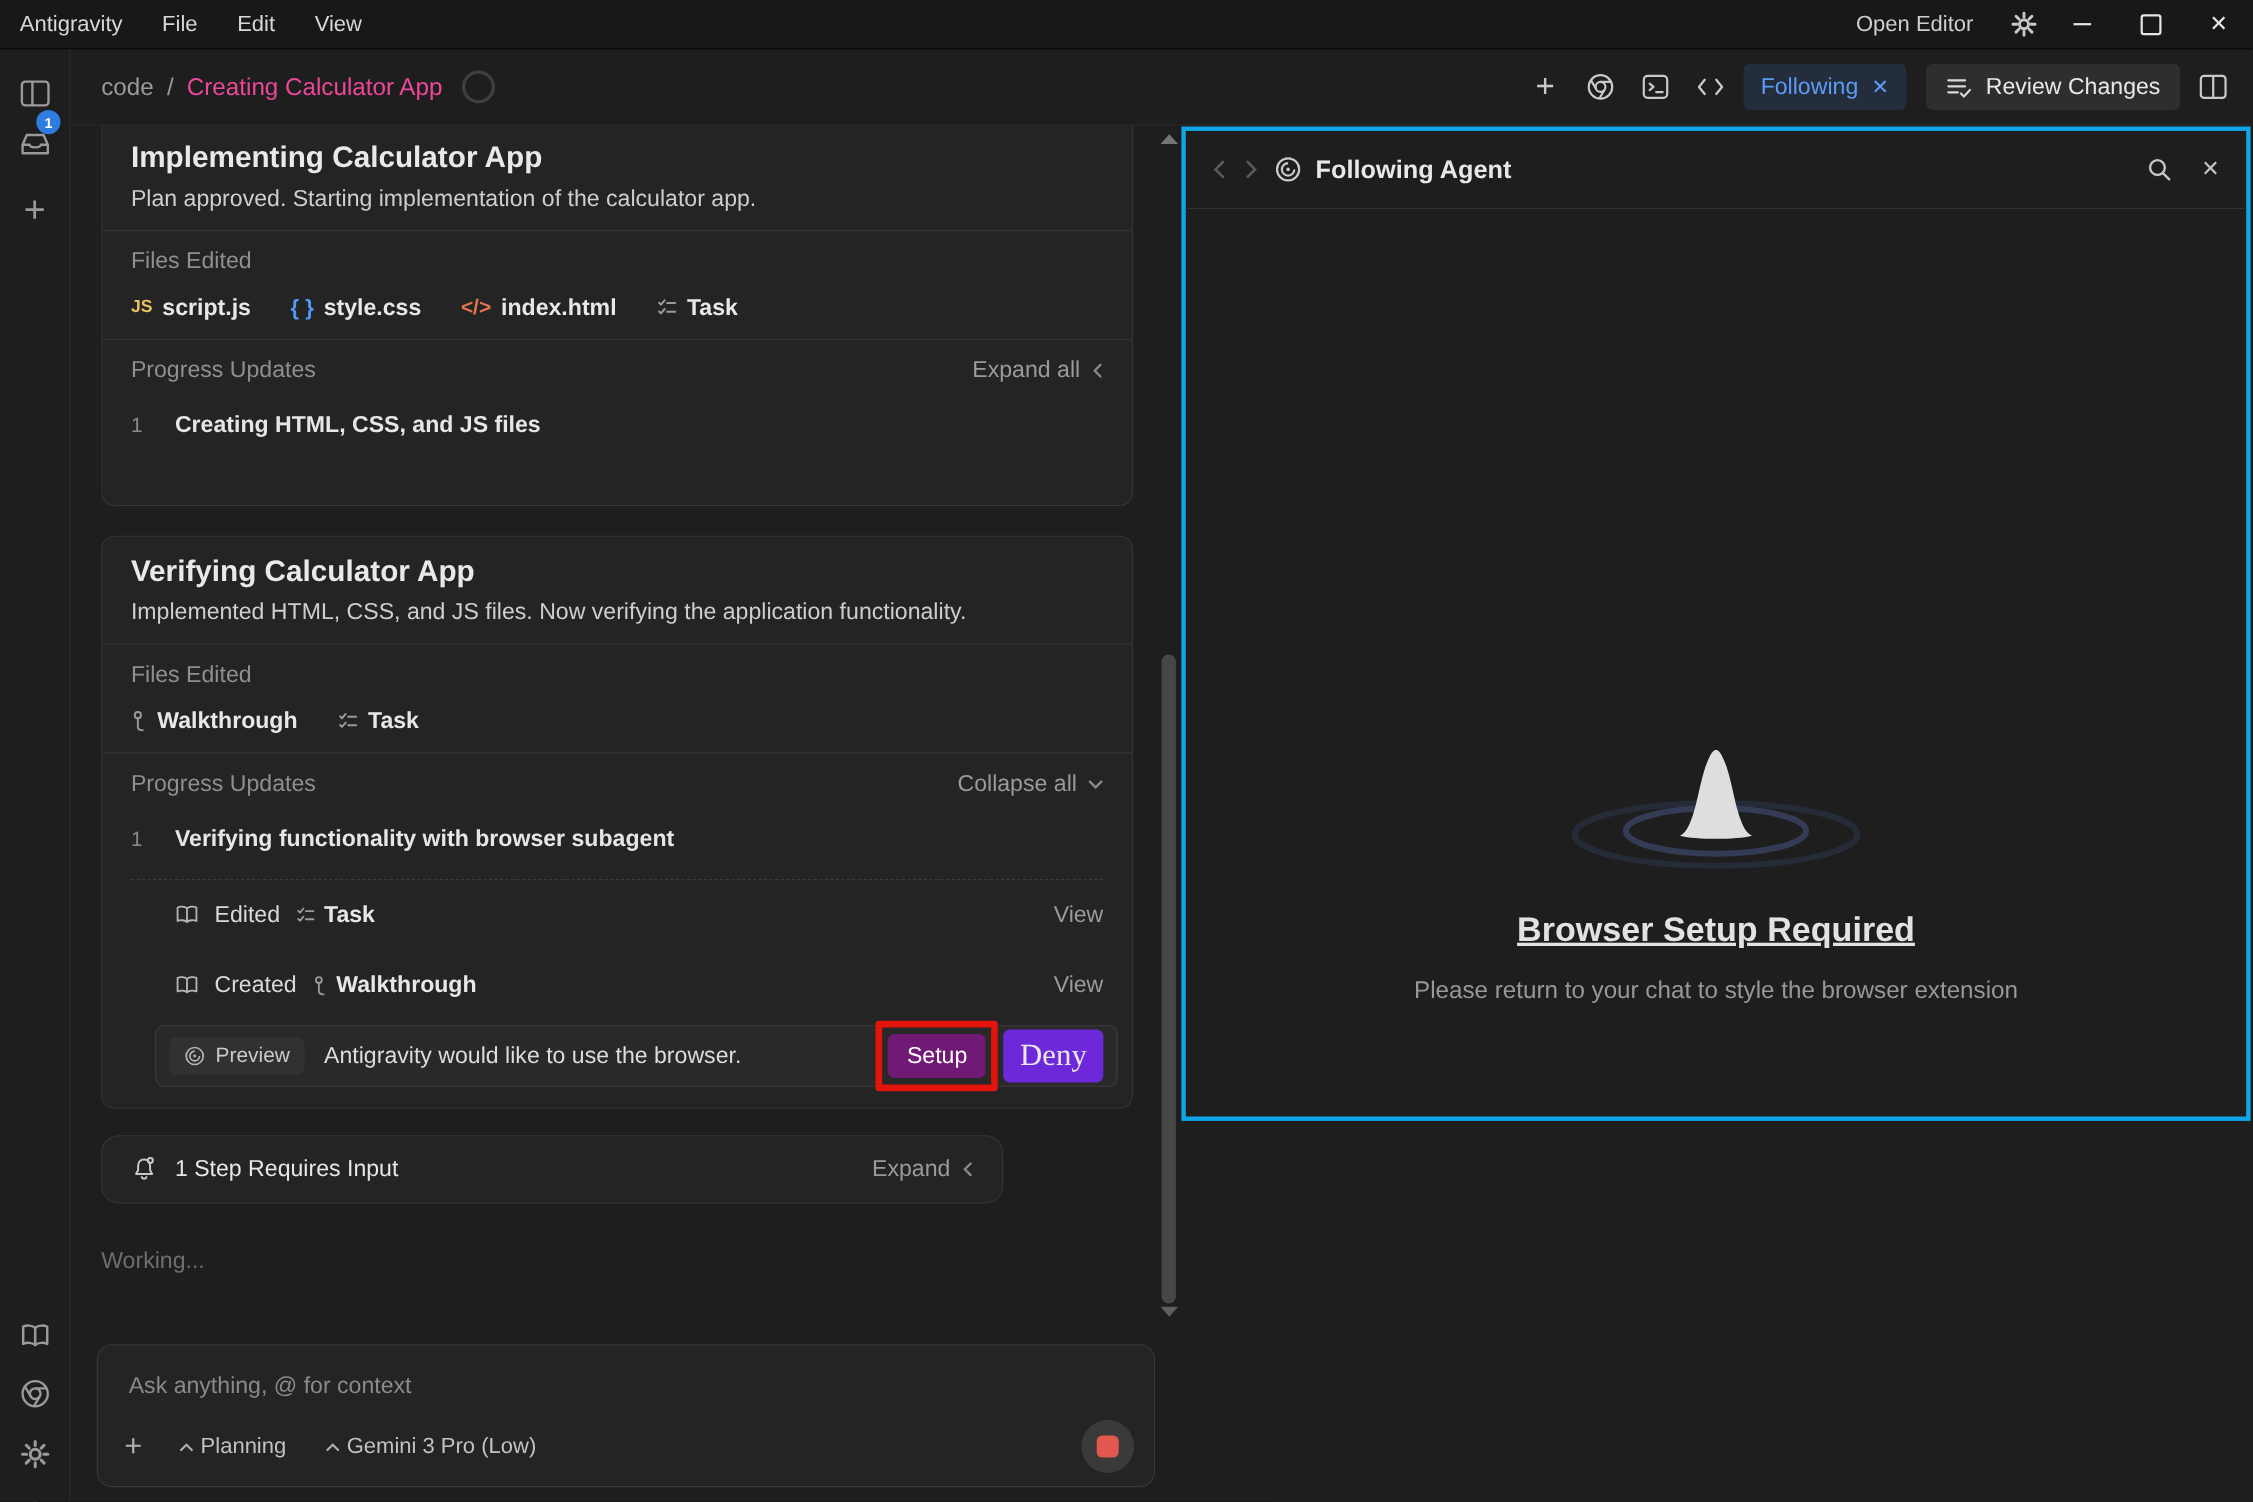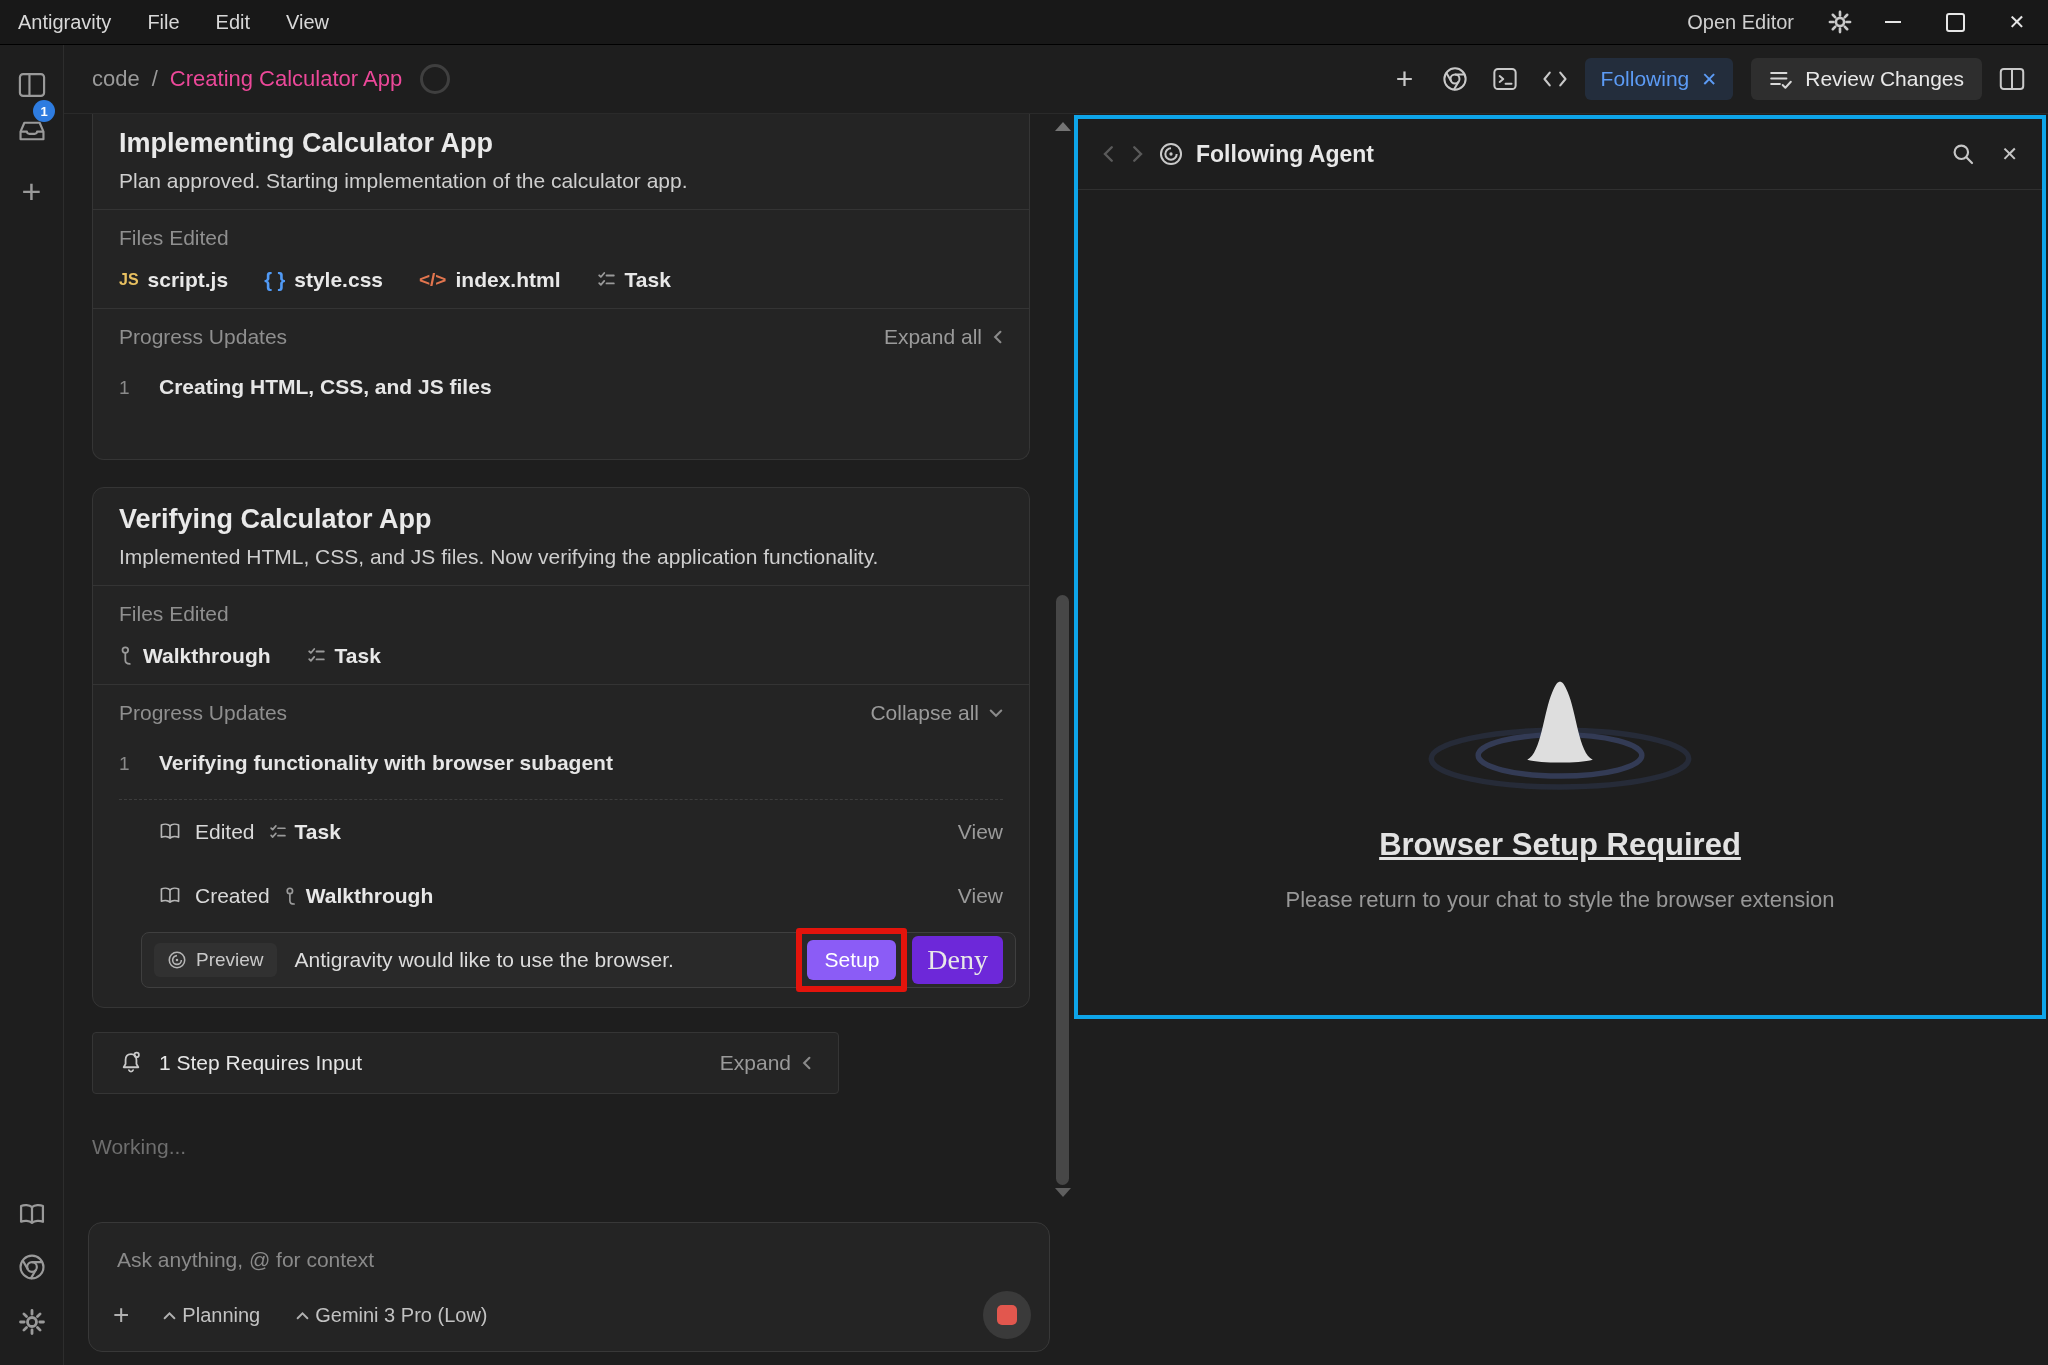--- a/index.html
+++ b/index.html
@@ -57,27 +57,27 @@
   .updates{margin-top:24px;border-top:1px dashed #3c3c3c;}
   .update-row{display:flex;align-items:center;height:64px;padding-left:40px;font-size:21px;color:#d9d9d9;}
   .update-row .act{margin:0 14px 0 14px;}
   .update-chip{display:flex;align-items:center;gap:8px;font-weight:bold;color:#e8e8e8;}
   .view-link{margin-left:auto;color:#9a9a9a;}
   .perm-box{position:relative;margin:4px 0 22px 22px;width:875px;height:56px;background:#292929;
             border:1px solid #3f3f3f;border-radius:8px;display:flex;align-items:center;padding:0 12px;box-sizing:border-box;}
   .perm-chip{display:flex;align-items:center;gap:9px;background:#313131;border-radius:6px;
              padding:6px 13px;font-size:19px;color:#c9c9c9;}
   .perm-msg{margin-left:18px;font-size:21px;color:#dcdcdc;}
-  .setup-btn{position:relative;margin-left:auto;background:#8b5cf6;color:#fff;font-size:21px;
+  .setup-btn{position:relative;margin-left:auto;background:#701a75;color:#fff;font-size:21px;
              padding:8px 17px;border-radius:6px;}
   .deny-btn{margin-left:16px;background:#6d28d9;color:#e8e8e8;font-size:28px;padding:8px 15px;border-radius:6px;font-family:Liberation Serif, serif;}
   .annotation{position:absolute;left:-11px;top:-12px;right:-11px;bottom:-12px;
               border:6px solid #e3140c;border-radius:3px;pointer-events:none;}
-  .input-bar{position:absolute;left:92px;top:1032px;width:747px;height:62px;background:#242424;
-             border:1px solid #353535;border-radius:4px;box-sizing:border-box;
+  .input-bar{position:absolute;left:92px;top:1032px;width:820px;height:62px;background:#242424;
+             border:1px solid #353535;border-radius:16px;box-sizing:border-box;
              display:flex;align-items:center;padding:0 26px;}
   .input-bar .lbl{font-size:21px;color:#e6e6e6;margin-left:16px;}
   .working{position:absolute;left:92px;top:1135px;font-size:21px;color:#6e6e6e;}
   
   .composer{position:absolute;left:88px;top:1222px;width:962px;height:130px;background:#242424;
             border:1px solid #383838;border-radius:14px;box-sizing:border-box;}
   .composer input{position:absolute;left:26px;top:24px;width:700px;background:transparent;border:none;
                   outline:none;font-family:inherit;font-size:21px;color:#b5b5b5;}
   .composer input::placeholder{color:#8a8a8a;opacity:1;}
   .comp-row{position:absolute;left:24px;right:18px;bottom:12px;display:flex;align-items:center;}

